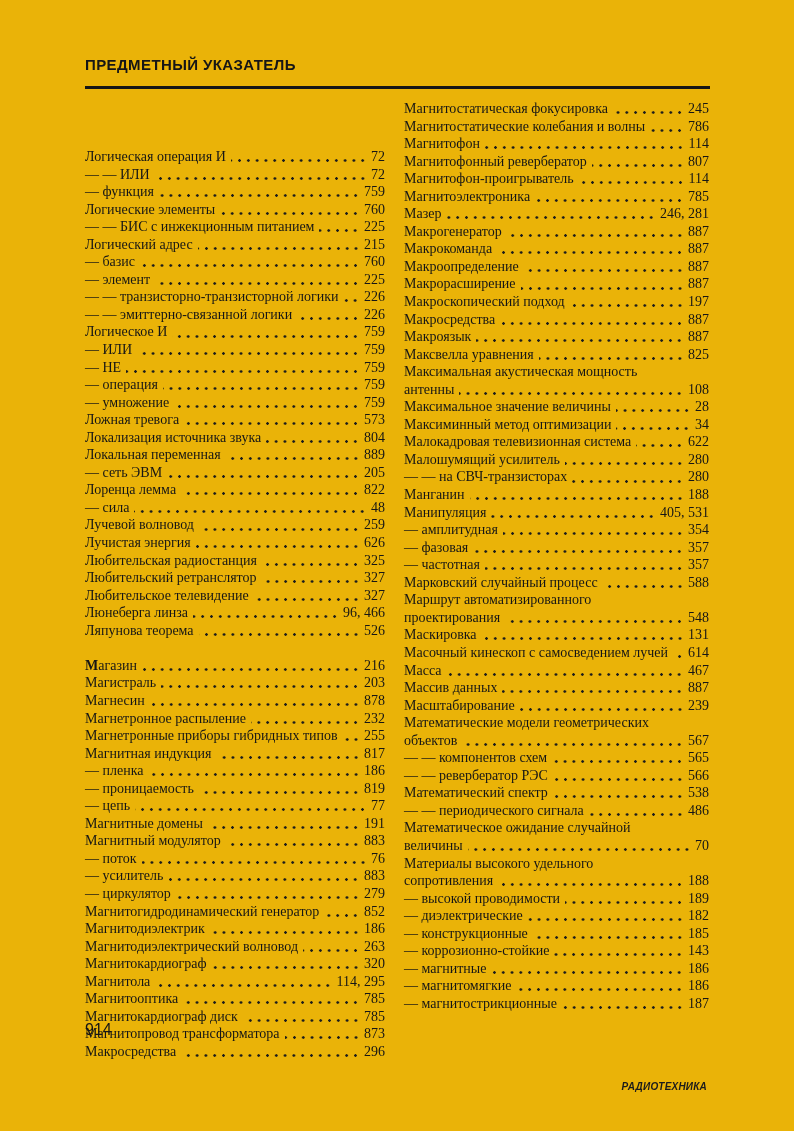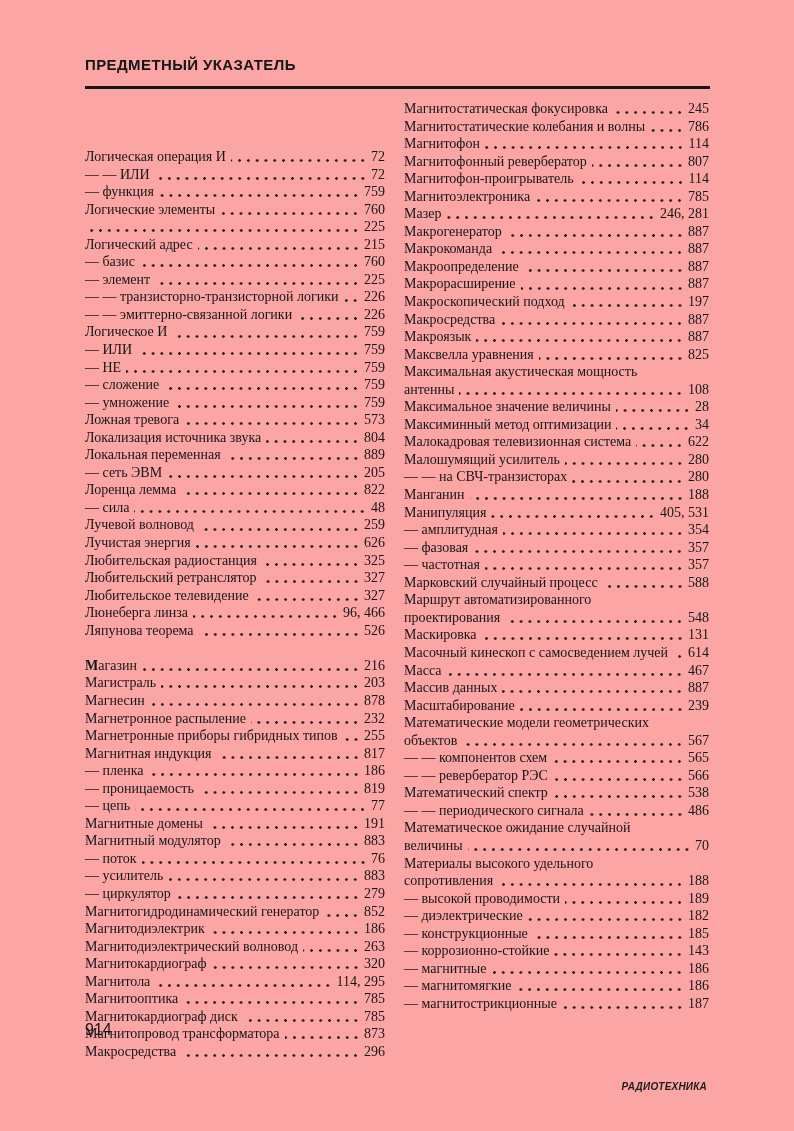--- a/index.html
+++ b/index.html
@@ -5,21 +5,21 @@
   html,body{margin:0;padding:0;}
   body{
     width:794px;height:1131px;
     background:#f2f2f0;
     font-family:"Liberation Serif", serif;
     color:#161616;
   }
   .page{
     position:relative;
     width:794px;height:1131px;
-    background:#fca5a5;
+    background:#eab308;
     overflow:hidden;
   }
   .header-title{
     position:absolute;
     left:85px;top:56px;
     font-family:"Liberation Sans", sans-serif;
     font-size:15px;
     font-weight:bold;
     letter-spacing:0.4px;
     color:#161616;
@@ -104,20 +104,21 @@
           <span class="term">— функция</span>
           <span class="dots"></span>
           <span class="pg">759</span>
         </div>
         <div class="row">
           <span class="term">Логические элементы</span>
           <span class="dots"></span>
           <span class="pg">760</span>
         </div>
         <div class="row">
+          <span class="term">— — БИС с инжекционным питанием</span>
           <span class="dots"></span>
           <span class="pg">225</span>
         </div>
         <div class="row">
           <span class="term">Логический адрес</span>
           <span class="dots"></span>
           <span class="pg">215</span>
         </div>
         <div class="row">
           <span class="term">— базис</span>
@@ -148,21 +149,21 @@
           <span class="term">— ИЛИ</span>
           <span class="dots"></span>
           <span class="pg">759</span>
         </div>
         <div class="row">
           <span class="term">— НЕ</span>
           <span class="dots"></span>
           <span class="pg">759</span>
         </div>
         <div class="row">
-          <span class="term">— сложение</span>
+          <span class="term">— операция</span>
           <span class="dots"></span>
           <span class="pg">759</span>
         </div>
         <div class="row">
           <span class="term">— умножение</span>
           <span class="dots"></span>
           <span class="pg">759</span>
         </div>
         <div class="row">
           <span class="term">Ложная тревога</span>

